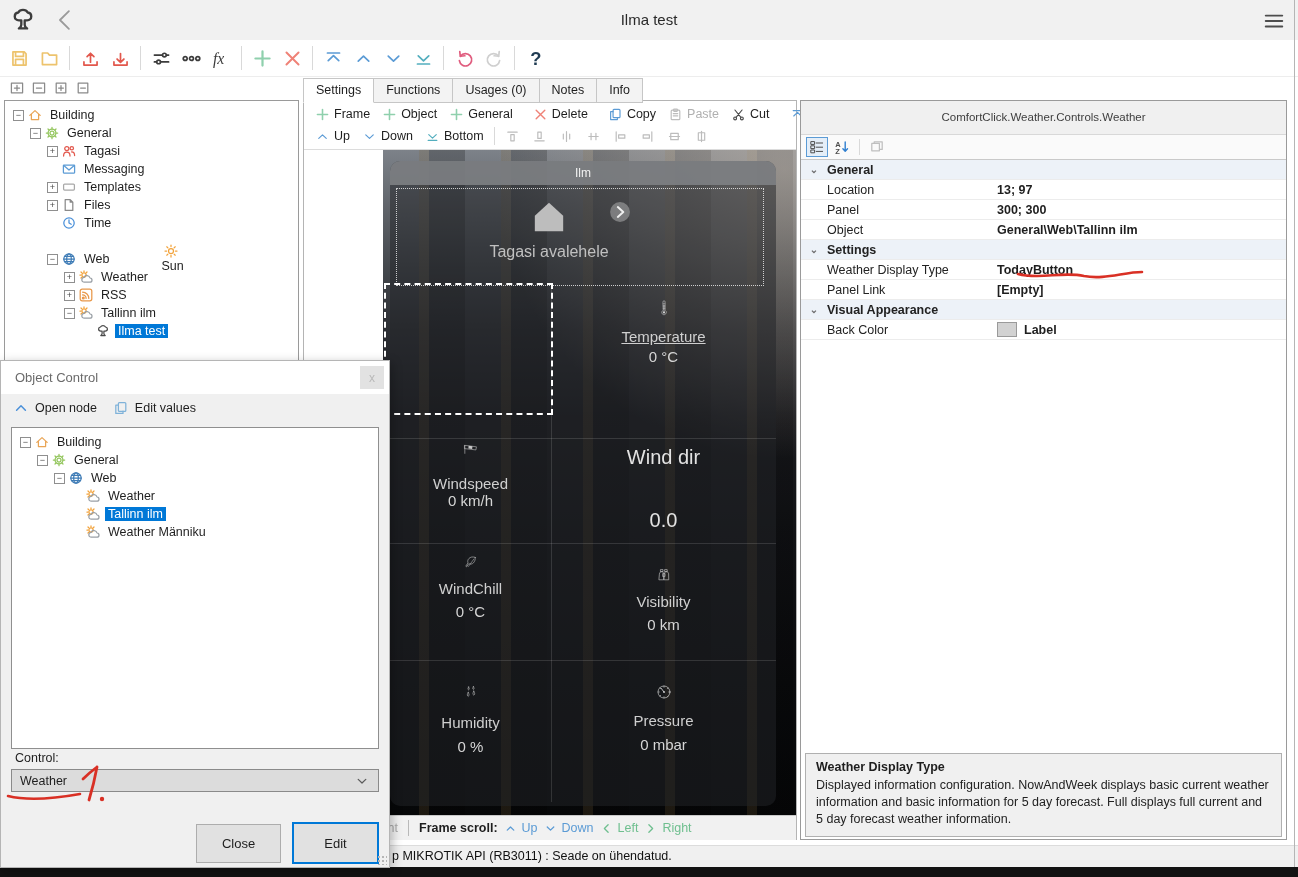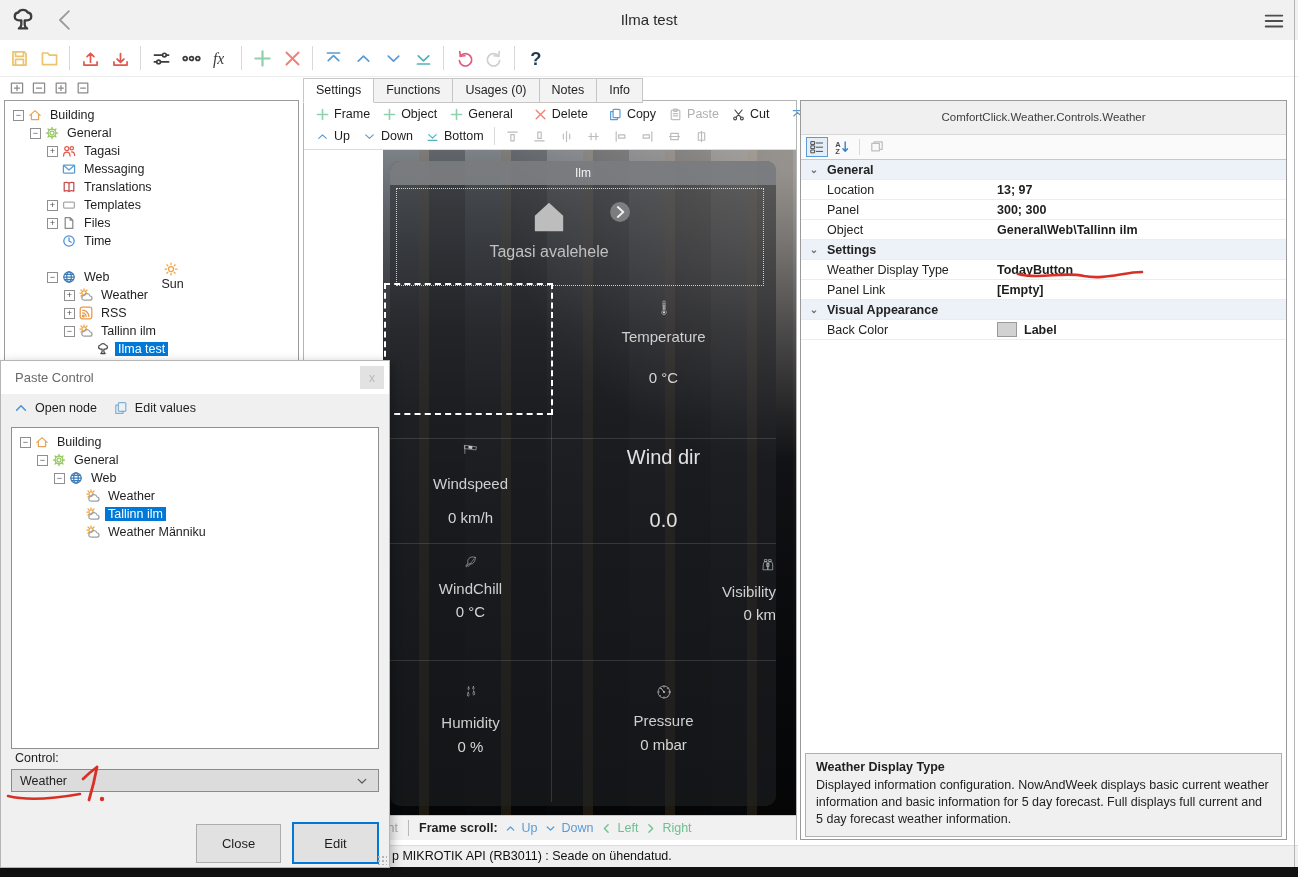--- a/index.html
+++ b/index.html
@@ -394,29 +394,20 @@
         <span class="texp none"></span>
         <span class="ic ic-envelope">
           <svg viewBox="0 0 16 16">
             <rect x="2.4" y="4" width="11.2" height="8" rx=".5"></rect>
             <path d="M2.8 4.6 8 9l5.2-4.4"></path>
           </svg>
         </span>
         <span class="tlabel">Messaging</span>
       </div>
       <div class="trow" style="padding-left: 42px;">
-        <span class="texp none"></span>
-        <span class="ic ic-translations">
-          <svg viewBox="0 0 16 16">
-            <path d="M8 4.2C6.8 3.3 4.8 3.2 3.2 3.7v8.4c1.6-.5 3.6-.4 4.8.5 1.2-.9 3.2-1 4.8-.5V3.7C11.2 3.2 9.2 3.3 8 4.2zM8 4.2v8.4"></path>
-          </svg>
-        </span>
-        <span class="tlabel">Translations</span>
-      </div>
-      <div class="trow" style="padding-left: 42px;">
         <span class="texp">+</span>
         <span class="ic ic-templates">
           <svg viewBox="0 0 16 16">
             <rect x="2.6" y="5" width="10.8" height="6" rx="1"></rect>
           </svg>
         </span>
         <span class="tlabel">Templates</span>
       </div>
       <div class="trow" style="padding-left: 42px;">
         <span class="texp">+</span>
@@ -693,49 +684,49 @@
               <div class="wline" style="left: 0px; top: 499px; width: 386px; height: 1px;"></div>
               <div class="wcell" style="left: 161px; top: 126px; width: 225px; height: 151px; padding-top: 13px;">
                 <div class="ic cicon" style="margin-bottom: 12px;">
                   <svg viewBox="0 0 24 44">
                     <path d="M9 5a3 3 0 0 1 6 0v23.4a6.4 6.4 0 1 1-6 0z" stroke-width="1.5"></path>
                     <circle cx="12" cy="34.2" r="3" fill="currentColor" stroke="none"></circle>
                     <path d="M12 31V15" stroke-width="1.5"></path>
                     <path d="M9.6 10h4.8M9.6 14.4h4.8M9.6 18.8h4.8M9.6 23.2h4.8" stroke-width="1.2"></path>
                   </svg>
                 </div>
-                <div class="clabel" style="margin-bottom: 24px;">Temperature</div>
+                <div class="clabel" style="margin-bottom: 3px; text-decoration: underline;">Temperature</div>
                 <div class="cvalue">0 °C</div>
               </div>
               <div class="wcell big" style="left: 161px; top: 277px; width: 225px; height: 105px; padding-top: 8px;">
                 <div class="clabel" style="margin-bottom: 40px;">Wind dir</div>
                 <div class="cvalue">0.0</div>
               </div>
               <div class="wcell" style="left: 0px; top: 277px; width: 161px; height: 105px; padding-top: 3px;">
                 <div class="ic cicon" style="margin-bottom: 18px;">
                   <svg viewBox="0 0 44 34">
                     <path d="M5 7v22" stroke-width="1.5"></path>
                     <path d="M5 7l32 4-1.5 8.5L5 16z" stroke-width="1.5"></path>
                     <path d="M15.5 8.3l10.5 1.3-.8 7.4-10.4-1.4z" fill="currentColor" stroke="none" opacity=".95"></path>
                   </svg>
                 </div>
-                <div class="clabel" style="margin-bottom: 17px;">Windspeed</div>
+                <div class="clabel" style="margin-bottom: 0;">Windspeed</div>
                 <div class="cvalue">0 km/h</div>
               </div>
               <div class="wcell" style="left: 0px; top: 382px; width: 161px; height: 117px; padding-top: 12px;">
                 <div class="ic cicon" style="margin-bottom: 9px;">
                   <svg viewBox="0 0 36 44">
                     <path d="M29.5 6.5c-7-2.5-13.5-1-17.5 3.5-3 3.4-3.8 7.8-2.3 11.6l-6 9.2 2.2 1.8 6-8.8c4.2 2.2 9.4 1.4 12.6-2 4-4.2 6-10 5-15.3z" stroke-width="1.5"></path>
                     <path d="M11 31.5 26 11" stroke-width="1.3"></path>
                   </svg>
                 </div>
                 <div class="clabel" style="margin-bottom: 6px;">WindChill</div>
                 <div class="cvalue">0 °C</div>
               </div>
-              <div class="wcell" style="left: 161px; top: 382px; width: 225px; height: 117px; padding-top: 14px; align-items: flex-end;">
+              <div class="wcell" style="left: 161px; top: 382px; width: 225px; height: 117px; padding-top: 24px;">
                 <div class="ic cicon" style="margin-bottom: 10px;">
                   <svg viewBox="0 0 40 34">
                     <rect x="12" y="3.5" width="5.5" height="5" stroke-width="1.5"></rect>
                     <rect x="22.5" y="3.5" width="5.5" height="5" stroke-width="1.5"></rect>
                     <path d="M8.5 14c0-3.2 2.4-5.3 5.5-5.3 2.8 0 5 1.8 5.4 4.4V29H8.2zM20.6 13.1c.4-2.6 2.6-4.4 5.4-4.4 3.1 0 5.5 2.1 5.5 5.3L31.8 29H20.6z" stroke-width="1.5"></path>
                     <rect x="17.2" y="13.5" width="5.6" height="7" stroke-width="1.3"></rect>
                   </svg>
                 </div>
                 <div class="clabel" style="margin-bottom: 6px;">Visibility</div>
                 <div class="cvalue">0 km</div>
@@ -915,21 +906,21 @@
       <div class="dbody">Displayed information configuration. NowAndWeek displays basic current weather information and basic information for 5 day forecast. Full displays full current and 5 day forecast weather information.</div>
     </div>
   </div>
 
   <div id="statusbar">p MIKROTIK API (RB3011) : Seade on ühendatud.</div>
   <div id="blackbar"></div>
   <div id="right-edge"></div>
 
   <div id="dialog">
     <div id="dlg-titlebar">
-      <div id="dlg-title">Paste Control</div>
+      <div id="dlg-title">Object Control</div>
       <div id="dlg-close">x</div>
     </div>
     <div id="dlg-toolbar">
       <div class="dlg-tool">
         <span class="ic ic-chev-up">
             <svg viewBox="0 0 16 16">
               <path d="M3.6 10.2 8 5.8l4.4 4.4" stroke-width="1.5"></path>
             </svg>
           </span>
         <span>Open node</span>

